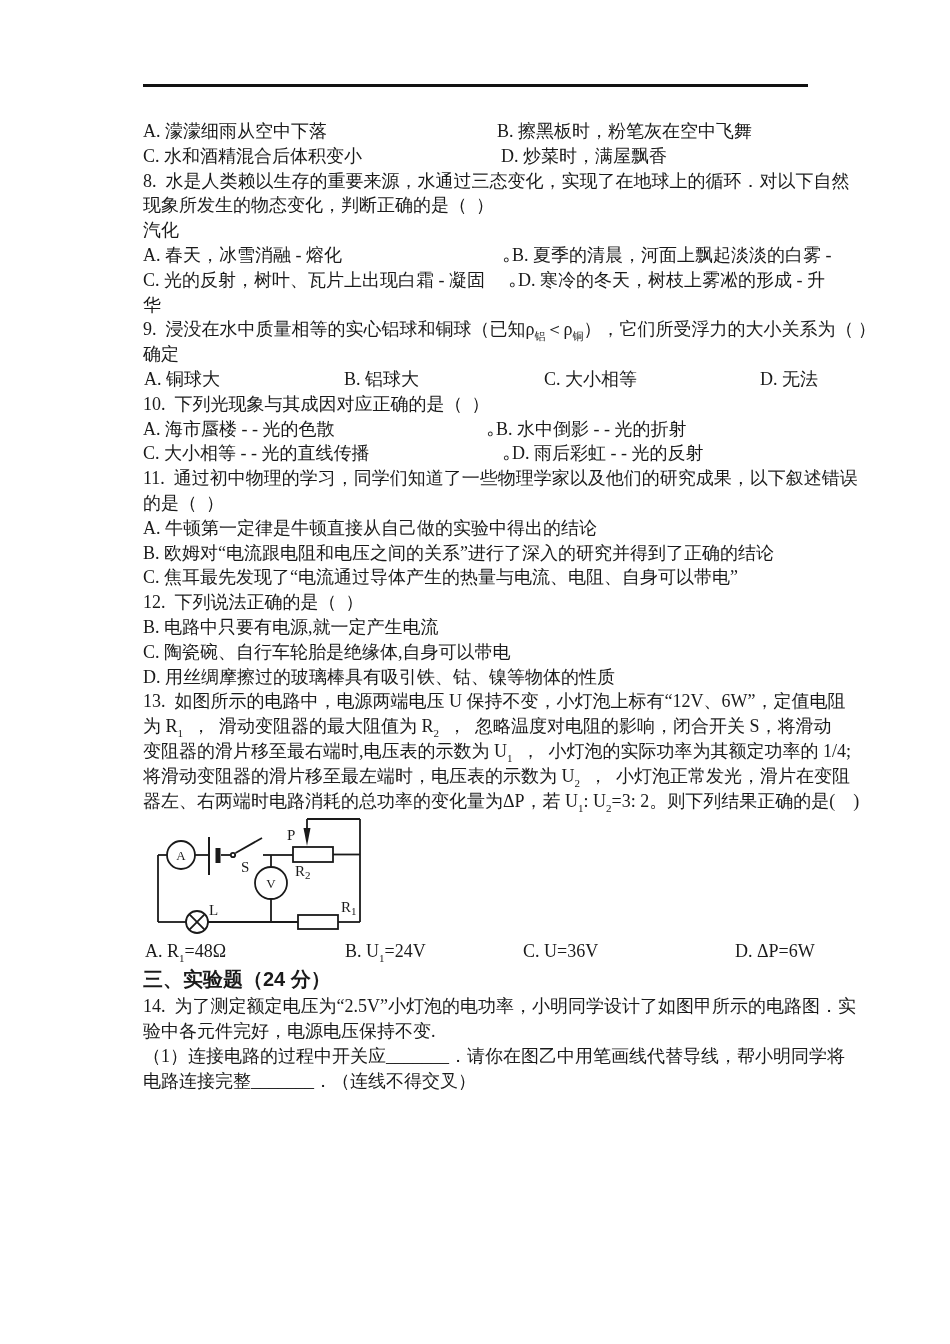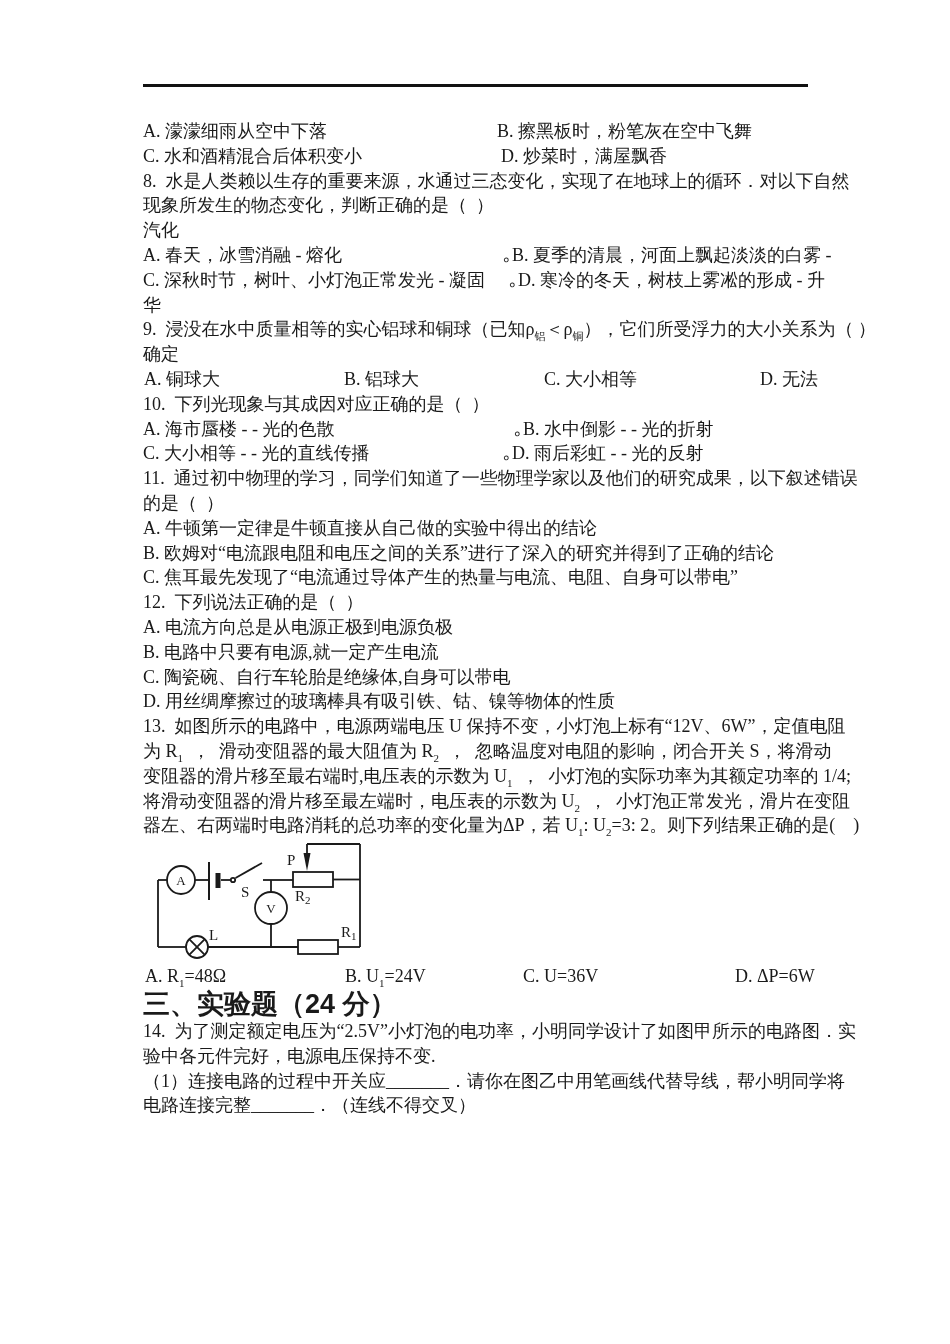--- a/index.html
+++ b/index.html
@@ -4,21 +4,21 @@
 <style>
   html,body{margin:0;padding:0;background:#fff;}
   .page{position:relative;width:950px;height:1344px;background:#ffffff;overflow:hidden;
         font-family:"Liberation Serif","DejaVu Serif",serif;color:#1a1a1a;}
   .top-rule{position:absolute;left:143px;top:84px;width:665px;height:3px;background:#111;}
   .content{position:absolute;left:143px;top:119px;width:690px;}
   .line{position:relative;height:24.8px;line-height:24.8px;font-size:18px;white-space:pre;}
   .line sub{font-size:11px;line-height:0;}
   .oa{position:absolute;left:0;top:0;white-space:pre;}
   .ob,.oc,.od{position:absolute;top:0;white-space:pre;}
-  .heading{position:relative;height:30px;line-height:30px;font-size:27px;font-weight:700;
+  .heading{position:relative;height:30px;line-height:30px;font-size:20px;font-weight:700;
            font-family:"Liberation Sans","DejaVu Sans",sans-serif;white-space:pre;}
   .circuit{position:relative;height:126px;}
   .circuit svg{position:absolute;left:2px;top:0;}
   .circuit text{font-family:"Liberation Serif","DejaVu Serif",serif;fill:#1a1a1a;}
 </style>
 </head>
 <body>
 
 <div class="page">
   <div class="top-rule"></div>
@@ -34,48 +34,47 @@
       <span class="ob" style="left:358px">D. 炒菜时，满屋飘香</span>
     </div>
     <div class="line">8.  水是人类赖以生存的重要来源，水通过三态变化，实现了在地球上的循环．对以下自然</div>
     <div class="line">现象所发生的物态变化，判断正确的是（  ）</div>
     <div class="line">汽化</div>
     <div class="line">
       <span class="oa">A. 春天，冰雪消融 - 熔化</span>
       <span class="ob" style="left:360px">｡B. 夏季的清晨，河面上飘起淡淡的白雾 -</span>
     </div>
     <div class="line">
-      <span class="oa">C. 深秋时节，树叶、小灯泡正常发光 - 凝固</span>
+      <span class="oa">C. 光的反射，树叶、瓦片上出现白霜 - 凝固</span>
       <span class="ob" style="left:366px">｡D. 寒冷的冬天，树枝上雾凇的形成 - 升</span>
     </div>
     <div class="line">华</div>
     <div class="line">9.  浸没在水中质量相等的实心铝球和铜球（已知ρ<sub>铝</sub>＜ρ<sub>铜</sub>），它们所受浮力的大小关系为（ ）</div>
     <div class="line">确定</div>
     <div class="line">
       <span class="oa" style="left:1px">A. 铜球大</span>
       <span class="ob" style="left:201px">B. 铝球大</span>
       <span class="oc" style="left:401px">C. 大小相等</span>
       <span class="od" style="left:617px">D. 无法</span>
     </div>
     <div class="line">10.  下列光现象与其成因对应正确的是（  ）</div>
     <div class="line">
       <span class="oa">A. 海市蜃楼 - - 光的色散</span>
-      <span class="ob" style="left:371px">｡B. 水中倒影 - - 光的折射</span>
+      <span class="ob" style="left:344px">｡B. 水中倒影 - - 光的折射</span>
     </div>
     <div class="line">
       <span class="oa">C. 大小相等 - - 光的直线传播</span>
       <span class="ob" style="left:360px">｡D. 雨后彩虹 - - 光的反射</span>
     </div>
     <div class="line">11.  通过初中物理的学习，同学们知道了一些物理学家以及他们的研究成果，以下叙述错误</div>
     <div class="line">的是（  ）</div>
     <div class="line">A. 牛顿第一定律是牛顿直接从自己做的实验中得出的结论</div>
     <div class="line">B. 欧姆对“电流跟电阻和电压之间的关系”进行了深入的研究并得到了正确的结论</div>
     <div class="line">C. 焦耳最先发现了“电流通过导体产生的热量与电流、电阻、自身可以带电”</div>
     <div class="line">12.  下列说法正确的是（  ）</div>
-    <div class="line">A. 电流方向总是从电源正极到电源负极</div>
     <div class="line">B. 电路中只要有电源,就一定产生电流</div>
     <div class="line">C. 陶瓷碗、自行车轮胎是绝缘体,自身可以带电</div>
     <div class="line">D. 用丝绸摩擦过的玻璃棒具有吸引铁、钴、镍等物体的性质</div>
     <div class="line">13.  如图所示的电路中，电源两端电压 U 保持不变，小灯泡上标有“12V、6W”，定值电阻</div>
     <div class="line">为 R<sub>1</sub>  ，  滑动变阻器的最大阻值为 R<sub>2</sub>  ，  忽略温度对电阻的影响，闭合开关 S，将滑动</div>
     <div class="line">变阻器的滑片移至最右端时,电压表的示数为 U<sub>1</sub>  ，  小灯泡的实际功率为其额定功率的 1/4;</div>
     <div class="line">将滑动变阻器的滑片移至最左端时，电压表的示数为 U<sub>2</sub>  ，  小灯泡正常发光，滑片在变阻</div>
     <div class="line">器左、右两端时电路消耗的总功率的变化量为ΔP，若 U<sub>1</sub>: U<sub>2</sub>=3: 2。则下列结果正确的是(    )</div>
 
     <div class="circuit">

